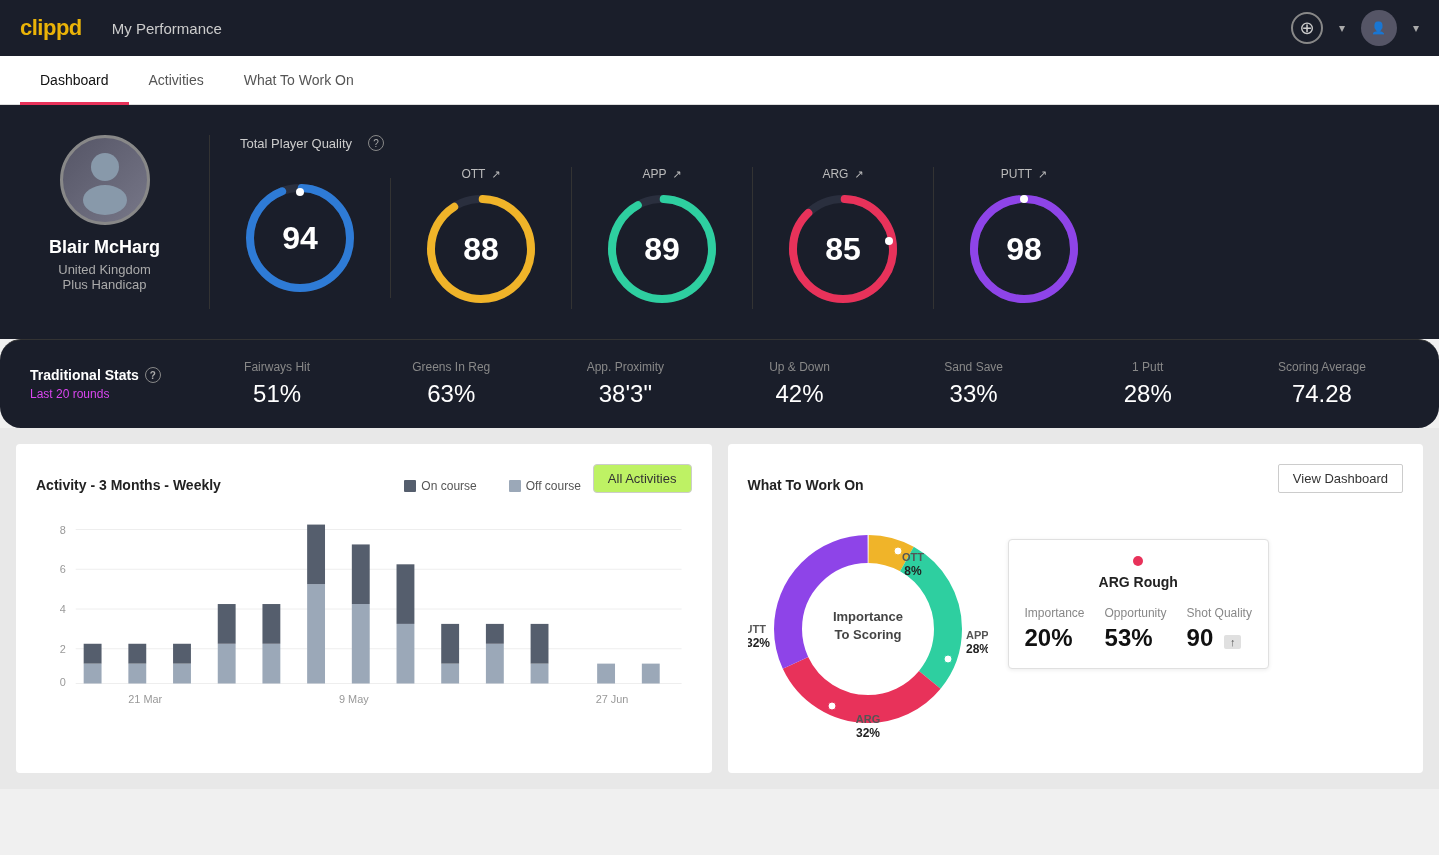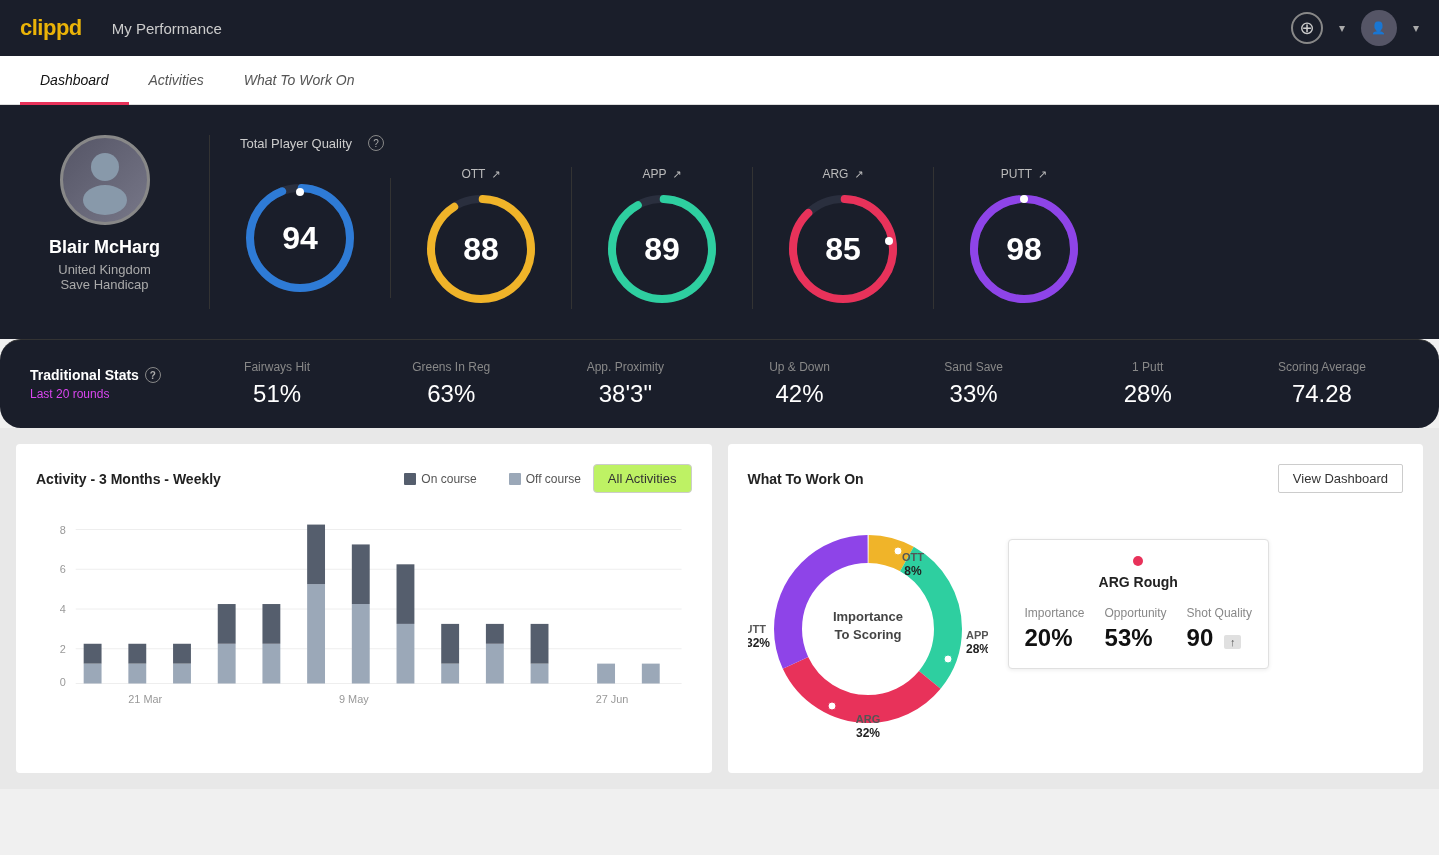--- a/index.html
+++ b/index.html
@@ -27,21 +27,20 @@
       background: #556; overflow: hidden; display: flex; align-items: center; justify-content: center;
       color: #ccc; font-size: 12px; cursor: pointer;
     }
 
     
     .tab-bar {
       background: #fff;
       border-bottom: 1px solid #ddd;
       display: flex;
       padding: 0 20px;
-      font-style: italic;
     }
     .tab-item {
       padding: 16px 20px 14px;
       font-size: 14px;
       color: #555;
       cursor: pointer;
       border-bottom: 3px solid transparent;
       margin-bottom: -1px;
     }
     .tab-item.active { color: #111; border-bottom-color: #e8325a; font-weight: 500; }
@@ -90,21 +89,21 @@
     .trad-label p { color: #d946ef; font-size: 12px; margin-top: 4px; }
     .trad-stat { flex: 1; text-align: center; }
     .trad-stat-name { color: #888; font-size: 12px; margin-bottom: 6px; }
     .trad-stat-val { color: #fff; font-size: 24px; font-weight: 300; }
 
     
     .bottom-panels { display: flex; gap: 16px; padding: 16px; background: #e8e8e8; }
 
     .panel { background: #fff; border-radius: 4px; padding: 20px; flex: 1; }
 
-    .panel-header { display: flex; align-items: center; margin-bottom: 16px; }
+    .panel-header { display: flex; align-items: flex-end; margin-bottom: 16px; }
     .panel-title { font-size: 14px; font-weight: 600; color: #222; flex: 1; }
 
     
     .legend { display: flex; align-items: center; gap: 32px; margin-right: 12px; }
     .legend-item { display: flex; align-items: center; gap: 5px; font-size: 12px; color: #555; }
     .legend-dot { width: 12px; height: 12px; border-radius: 1px; }
 
     
     .all-activities-btn {
       border: 1px solid #ccc; background: #bef264;
@@ -166,21 +165,21 @@
 
     <div class="player-section">
       <div class="player-avatar">
         <svg viewBox="0 0 70 70" xmlns="http://www.w3.org/2000/svg">
           <circle cx="35" cy="22" r="14" fill="#8899aa"></circle>
           <ellipse cx="35" cy="55" rx="22" ry="15" fill="#8899aa"></ellipse>
         </svg>
       </div>
       <div class="player-name">Blair McHarg</div>
       <div class="player-country">United Kingdom</div>
-      <div class="player-handicap">Save Handicap</div>
+      <div class="player-handicap">Plus Handicap</div>
     </div>
 
     <div class="quality-section">
       <div class="quality-title">
         <span>Total Player Quality</span>
         <span class="question-icon">?</span>
       </div>
       <div class="gauges-row">
 
         <div class="gauge-container">

